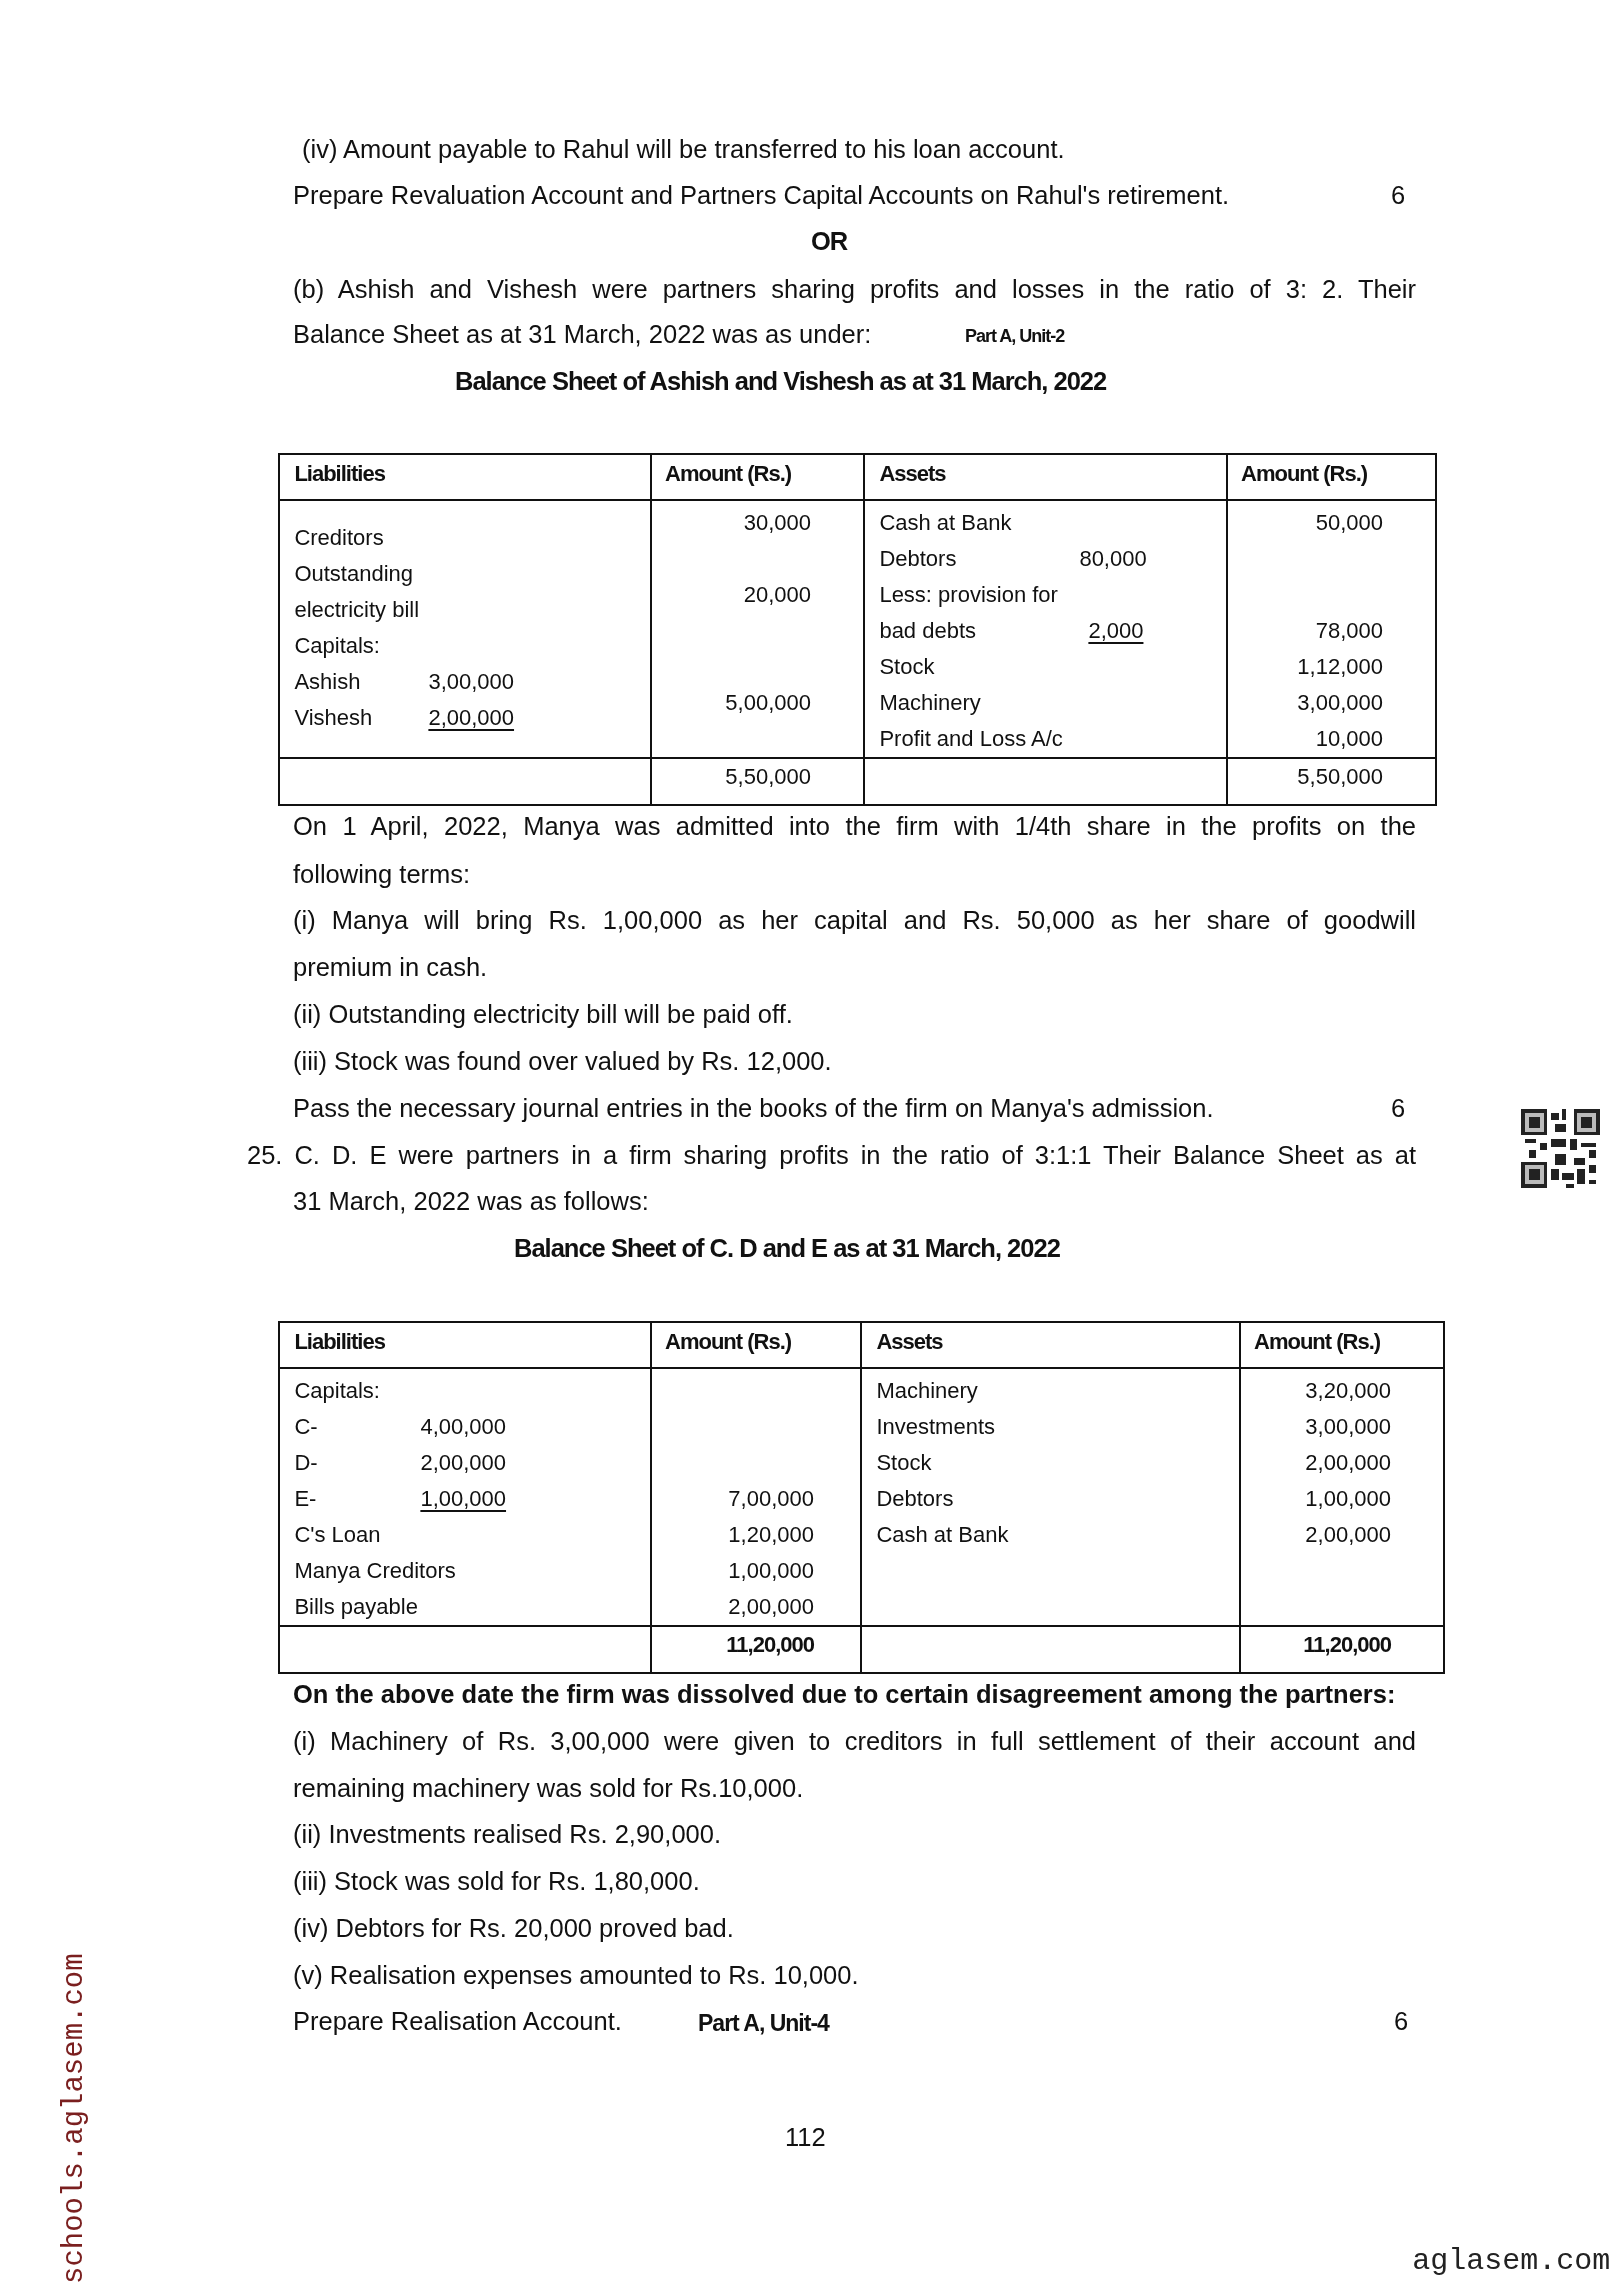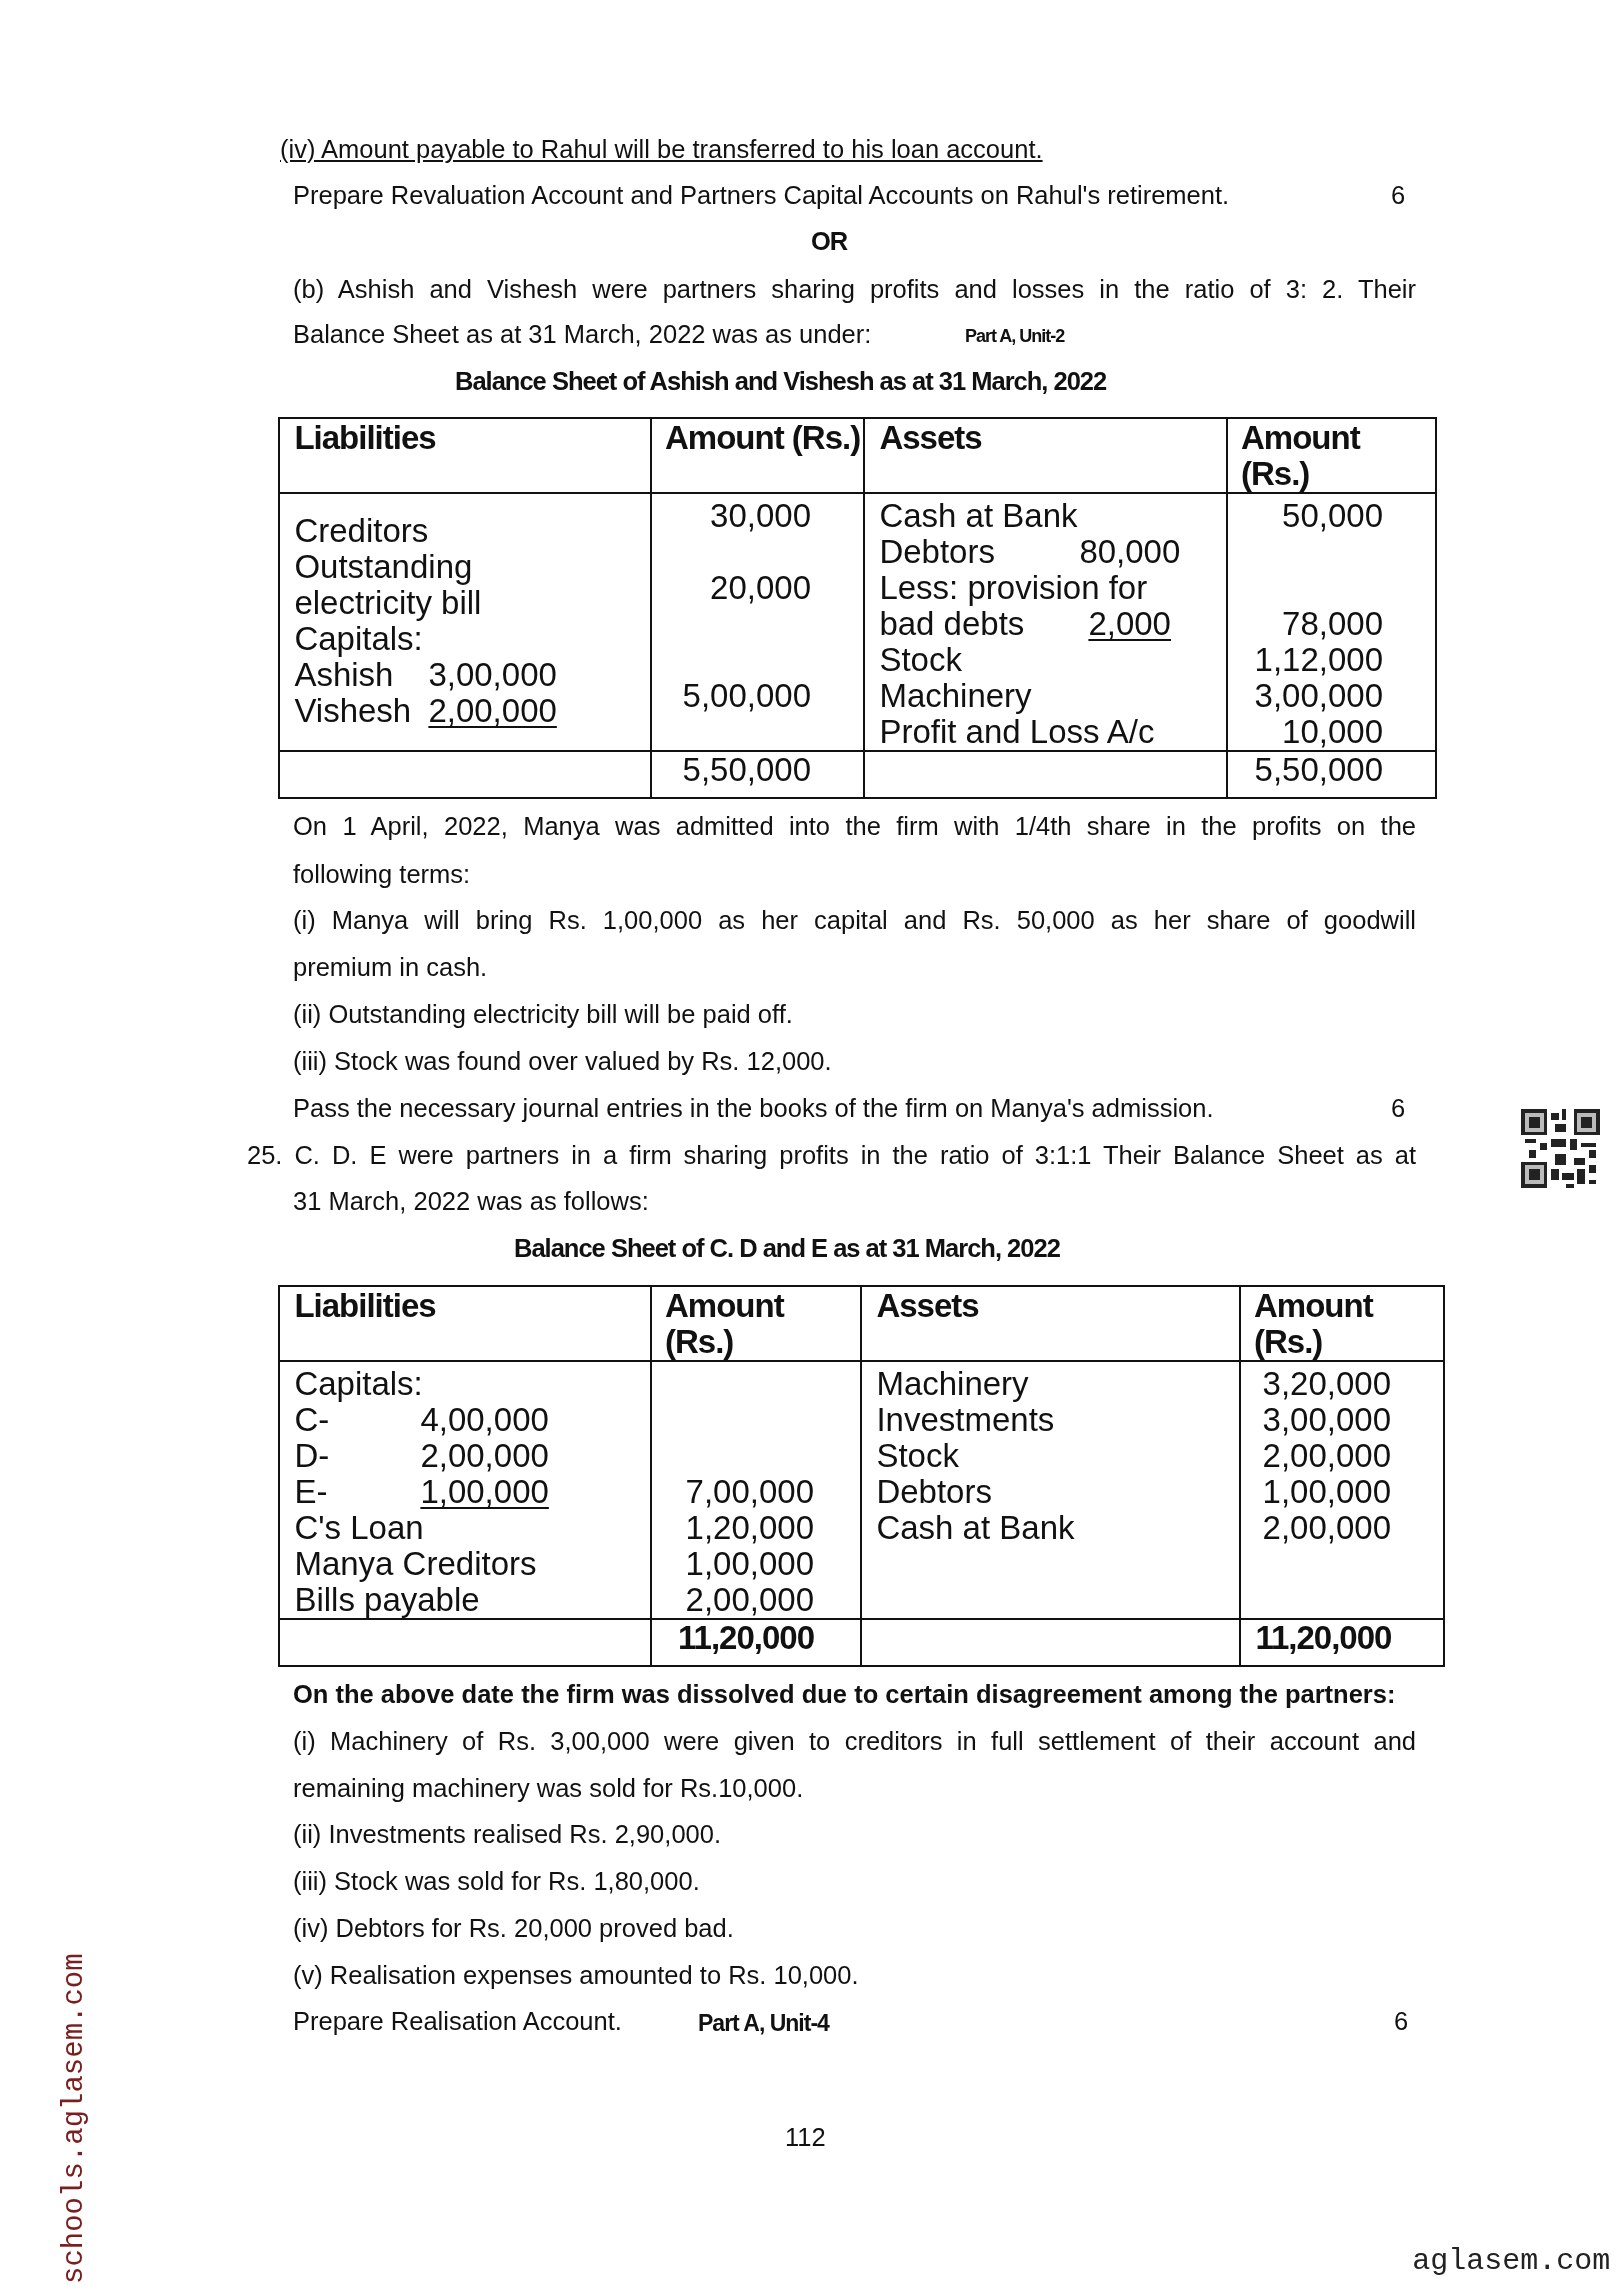--- a/index.html
+++ b/index.html
@@ -11,21 +11,21 @@
       position: absolute; font-size: 25.5px; line-height: 31px; white-space: nowrap;
       transform-origin: left top;
     }
     .justified { text-align: justify; text-align-last: justify; white-space: normal; }
     .bold { font-weight: bold; letter-spacing: -1px; }
     .marks { position: absolute; font-size: 25.5px; line-height: 31px; }
 
     
     .bs-table {
       position: absolute; border-collapse: collapse; table-layout: fixed;
-      font-size: 33px; line-height: 36px;
+      font-size: 22px; line-height: 36px; margin-top: 36px;
     }
     .bs-table td, .bs-table th {
       border: 2.6px solid #111; vertical-align: top; padding: 0 14.4px;
     }
     .bs-table th { text-align: left; font-weight: bold; letter-spacing: -1px; height: 43px; padding-top: 1.3px; }
     .bs-table .amt { text-align: right; padding-right: 52px; }
     .bs-table th.amt { text-align: left; padding-left: 13px; padding-right: 0; }
     .stack div { height: 36px; white-space: nowrap; }
     .sub { display: inline-block; }
     .u { text-decoration: underline; text-decoration-thickness: 2px; text-underline-offset: 3.9px; }
@@ -38,21 +38,21 @@
     .watermark-br {
       position: absolute; right: 11.8px; top: 2244px;
       font-family: "Liberation Mono", monospace; font-size: 30px; color: #222;
     }
     .page-no { position: absolute; left: 785px; top: 2123px; font-size: 25.5px; }
     .qr { position: absolute; left: 1521px; top: 1109px; width: 79px; height: 79px; }
   </style>
 </head>
 <body>
 
-<div class="line" style="left:280px; top:134px;text-decoration:underline;">(iv) Amount payable to Rahul will be transferred to his loan account.</div>
+<div class="line" style="left:302px; top:134px;">(iv) Amount payable to Rahul will be transferred to his loan account.</div>
 <div class="line" style="left:293px; top:180px;">Prepare Revaluation Account and Partners Capital Accounts on Rahul's retirement.</div>
 <div class="marks" style="left:1391px; top:180px;">6</div>
 <div class="line bold" style="left:811px; top:226px;">OR</div>
 
 <div class="line justified" style="left:293px; top:274px; width:1123px;">(b) Ashish and Vishesh were partners sharing profits and losses in the ratio of 3: 2. Their</div>
 <div class="line" style="left:293px; top:319px;">Balance Sheet as at 31 March, 2022 was as under:</div>
 <div class="line bold" style="left:965px; top:321px; font-size:18px;">Part A, Unit-2</div>
 <div class="line bold" style="left:455px; top:366px;">Balance Sheet of Ashish and Vishesh as at 31 March, 2022</div>
 
 <table class="bs-table" style="left:278px; top:417px; width:1156px;">

